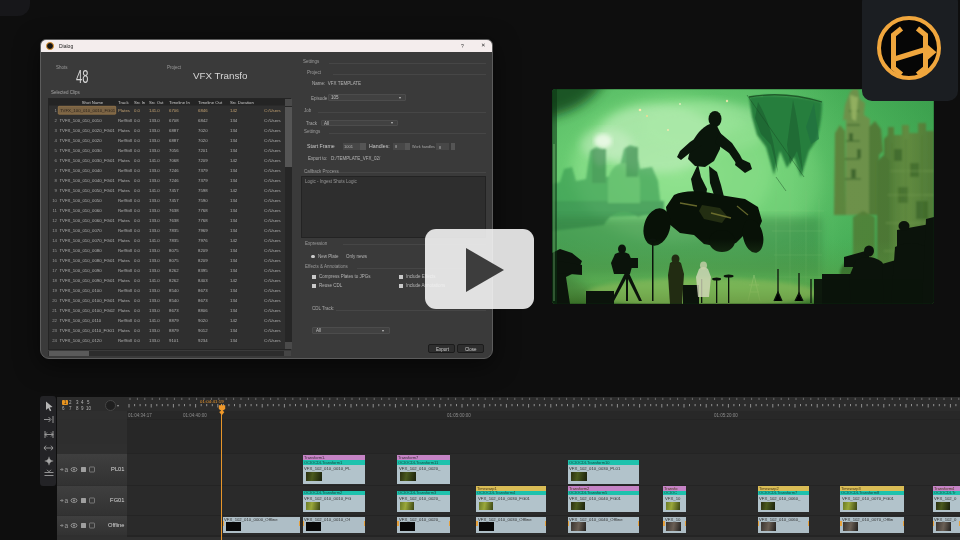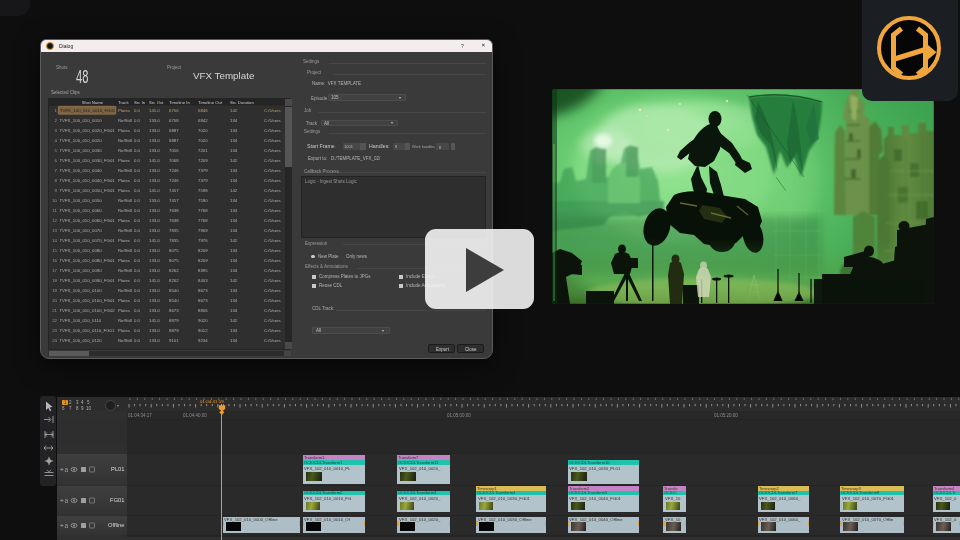--- a/index.html
+++ b/index.html
@@ -203,21 +203,21 @@
  <div class="abs" style="left:0;top:0;width:451px;height:12px;background:#f4eded;border-radius:5px 5px 0 0">
   <div class="abs" style="left:5px;top:2px;width:8px;height:8px;border-radius:50%;background:#151515;border:1.5px solid #e2952e"></div>
   <span class="s" style="left:18px;top:3px;color:#1c1c1c;font-size:10px">Dialog</span>
   <span class="s" style="left:420px;top:3px;color:#333;font-size:10px">?</span>
   <span class="s" style="left:440px;top:2px;color:#333;font-size:11px">✕</span>
  </div>
 
  <span class="s" style="left:15px;top:25px;color:#9b9b9b">Shots</span>
  <div class="abs" style="left:35px;top:26.5px;color:#d6d6d6;font-size:18px;transform:scaleX(.62);transform-origin:0 0">48</div>
  <span class="s" style="left:126px;top:25px;color:#9b9b9b">Project</span>
- <div class="abs" style="left:152px;top:30px;color:#d6d6d6;font-size:9.8px">VFX Template</div>
+ <div class="abs" style="left:152px;top:30px;color:#d6d6d6;font-size:9.8px">VFX Transfo</div>
  <span class="s" style="left:10px;top:50px;color:#a5a5a5">Selected Clips</span>
 
 <div class="abs" style="left:7px;top:58px;width:243px;height:252px;background:#2f2f2f;border:1px solid #252525">
         <div class="abs" style="left:0;top:0;width:478px;height:500px;transform:scale(.5);transform-origin:0 0;font-size:8.6px">
           <div style="position:absolute;left:0;top:0;width:478px;height:13px;background:#242424;color:#c9c9c9">
             <div style="position:absolute;left:18px;width:138px;top:0;height:13px;line-height:13px;text-align:center">Shot Name</div>
             <div style="position:absolute;left:138px;width:32px;top:0;height:13px;line-height:13px;text-align:left">Track</div>
             <div style="position:absolute;left:170px;width:30px;top:0;height:13px;line-height:13px;text-align:left">Src In</div>
             <div style="position:absolute;left:200px;width:40px;top:0;height:13px;line-height:13px;text-align:left">Src Out</div>
             <div style="position:absolute;left:240px;width:58px;top:0;height:13px;line-height:13px;text-align:left">Timeline In</div>

